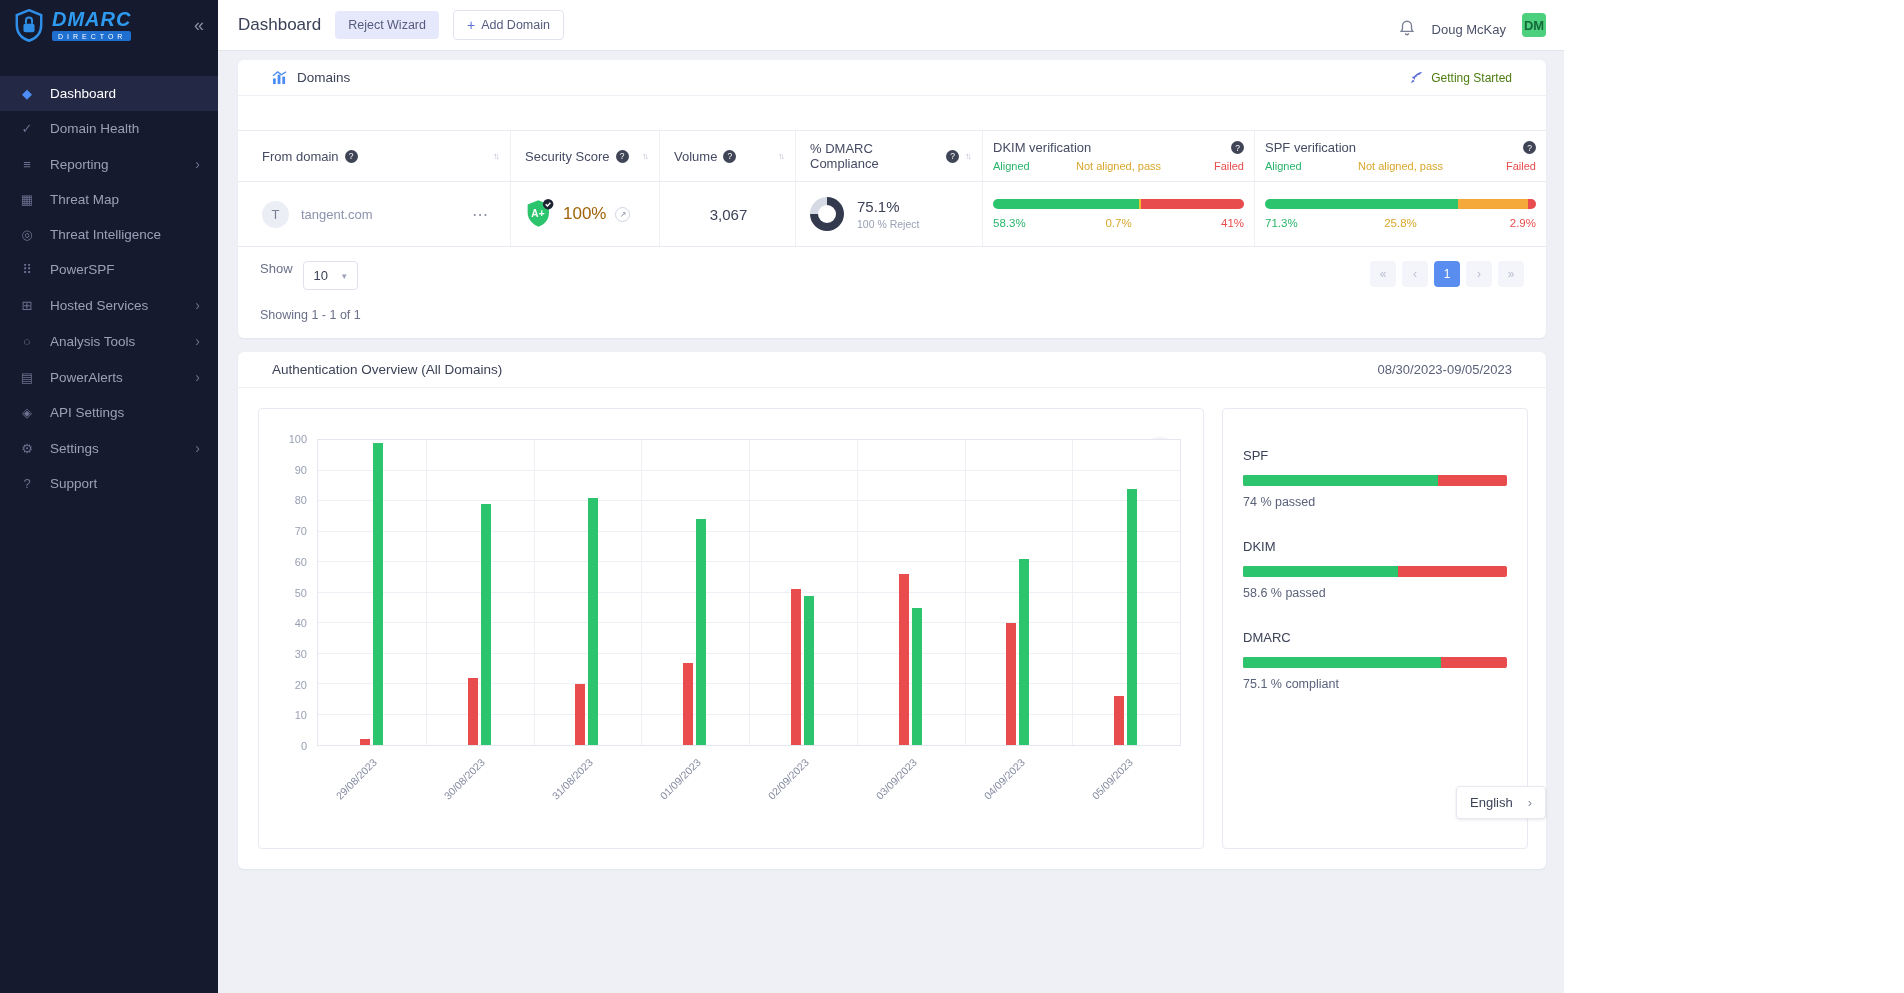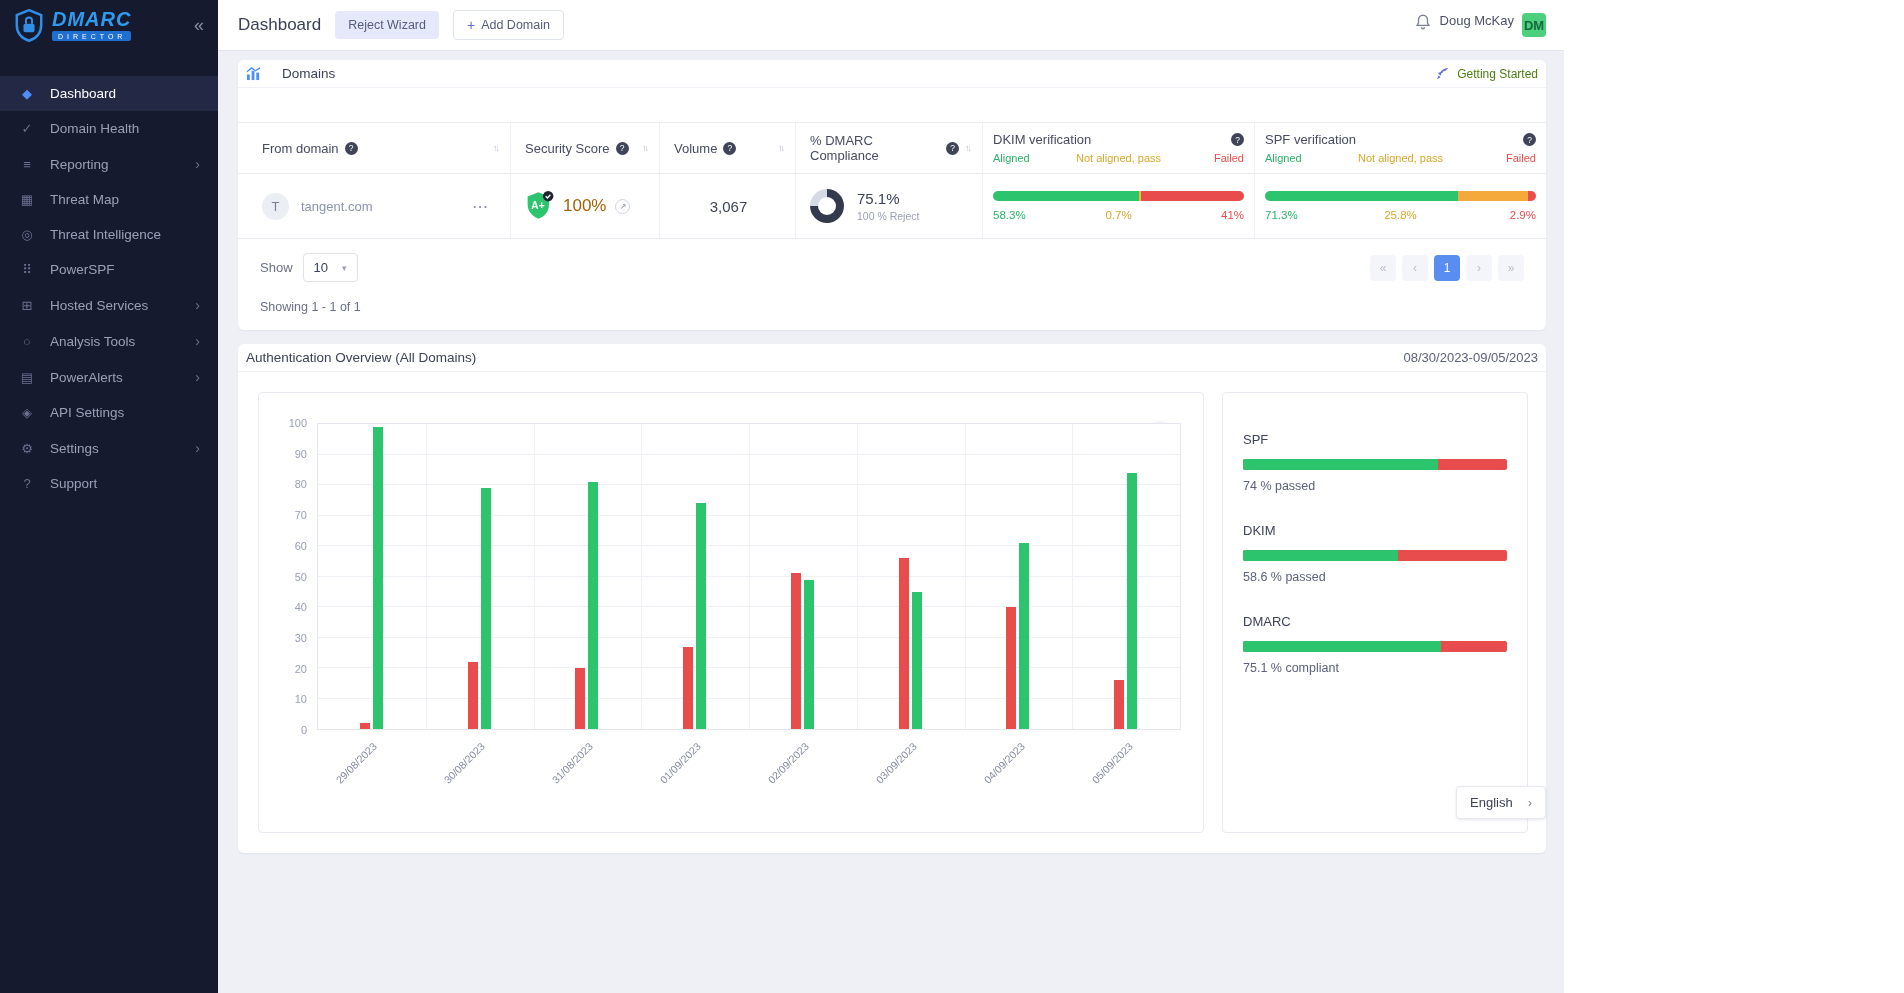--- a/index.html
+++ b/index.html
@@ -20,30 +20,30 @@
   .nav-item.active .nico { color:#4d8df5; }
   .nav-item .subchev { margin-left:auto; color:#6b7190; font-size:14px; }
 
   
   .main { margin-left:218px; height:100%; display:flex; flex-direction:column; }
   .topbar { height:50px; background:#fff; display:flex; align-items:center; gap:14px; padding:0 18px 0 20px; flex:none; box-shadow:0 1px 0 rgba(20,20,60,.05); }
   .page-title { font-size:17px; color:#3b4157; }
   .btn-wizard { background:#e6e9fb; color:#555b7d; border:none; border-radius:4px; padding:7px 13px; font-size:12.5px; cursor:pointer; font-family:inherit; }
   .btn-add { background:#fff; color:#555b7d; border:1px solid #dfe3ee; border-radius:4px; padding:7px 13px; font-size:12.5px; cursor:pointer; display:flex; align-items:center; gap:6px; font-family:inherit; }
   .btn-add .plus { color:#5f6fd8; font-size:14px; line-height:1; }
-  .top-right { margin-left:auto; display:flex; align-items:flex-start; gap:8px; }
+  .top-right { margin-left:auto; display:flex; align-items:flex-end; gap:16px; }
   .bell { width:18px; height:18px; cursor:pointer; }
   .user-name { font-size:13px; color:#4b5168; }
   .avatar { width:24px; height:24px; border-radius:4px; background:#4cd07d; color:#14683c; font-size:13px; font-weight:bold; display:flex; align-items:center; justify-content:center; cursor:pointer; }
 
   .content { flex:1; padding:10px 18px 0 20px; }
 
   
   .card { background:#fff; border-radius:6px; box-shadow:0 1px 2px rgba(20,20,60,.05); }
-  .card-head { height:28px; display:flex; align-items:center; gap:21px; padding:0 8px; border-bottom:1px solid #f0f1f6; }
+  .card-head { height:36px; display:flex; align-items:center; gap:10px; padding:0 34px; border-bottom:1px solid #f0f1f6; }
   .card-title { font-size:13.5px; color:#3c4257; }
   .gs-link { margin-left:auto; display:flex; align-items:center; gap:7px; color:#4d7c0f; font-size:12px; cursor:pointer; }
   .date-range { margin-left:auto; font-size:13px; color:#5a617a; }
 
   
   .tbl { margin-top:34px; }
   .trow { display:grid; grid-template-columns:272px 149px 136px 187px 272px 1fr; }
   .thead { height:52px; border-top:1px solid #e9ebf3; border-bottom:1px solid #e9ebf3; }
   .tbody { height:65px; border-bottom:1px solid #e9ebf3; }
   .cb { border-left:1px solid #eef0f5; }
@@ -73,21 +73,21 @@
   .comp-pct { font-size:15px; color:#3c4257; }
   .comp-sub { font-size:10.5px; color:#9aa0b5; margin-top:3px; }
   .cell-verif { flex-direction:column; justify-content:center; align-items:stretch; padding:0 10px; }
   .vbar { height:10px; border-radius:5px; overflow:hidden; display:flex; background:#eceef5; }
   .seg { height:100%; }
   .vlabels { display:flex; margin-top:8px; font-size:11.5px; }
   .vlabels span:nth-child(1){ flex:1; text-align:left; color:#27b56a; }
   .vlabels span:nth-child(2){ flex:1; text-align:center; color:#d9a72c; }
   .vlabels span:nth-child(3){ flex:1; text-align:right; color:#e84c4c; }
 
-  .tbl-foot { display:flex; align-items:center; margin:14px 22px 12px; }
+  .tbl-foot { display:flex; align-items:flex-start; margin:14px 22px 12px; }
   .show-label { font-size:13px; color:#6a7089; }
   .page-select { margin-left:10px; border:1px solid #dfe2ec; border-radius:4px; padding:6px 10px; display:flex; align-items:center; gap:14px; font-size:13px; color:#3c4257; background:#fff; cursor:pointer; }
   .page-select .chev { color:#9aa0b5; font-size:9px; }
   .pager { margin-left:auto; display:flex; gap:6px; }
   .pg { width:26px; height:26px; border-radius:4px; background:#f4f5fa; color:#b9bed0; font-size:12px; display:flex; align-items:center; justify-content:center; cursor:pointer; border:none; font-family:inherit; }
   .pg.active { background:#5a8df0; color:#fff; }
   .showing { margin:18px 22px 0; padding-bottom:16px; font-size:12.5px; color:#6a7089; }
 
   
   .auth-card { margin-top:14px; padding-bottom:20px; }

